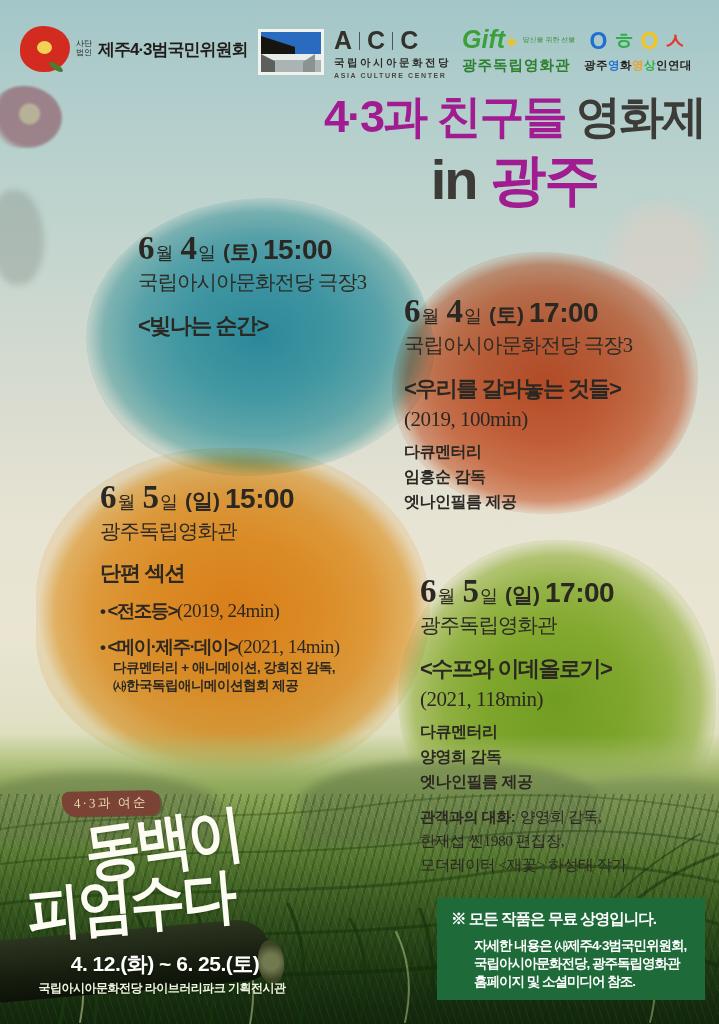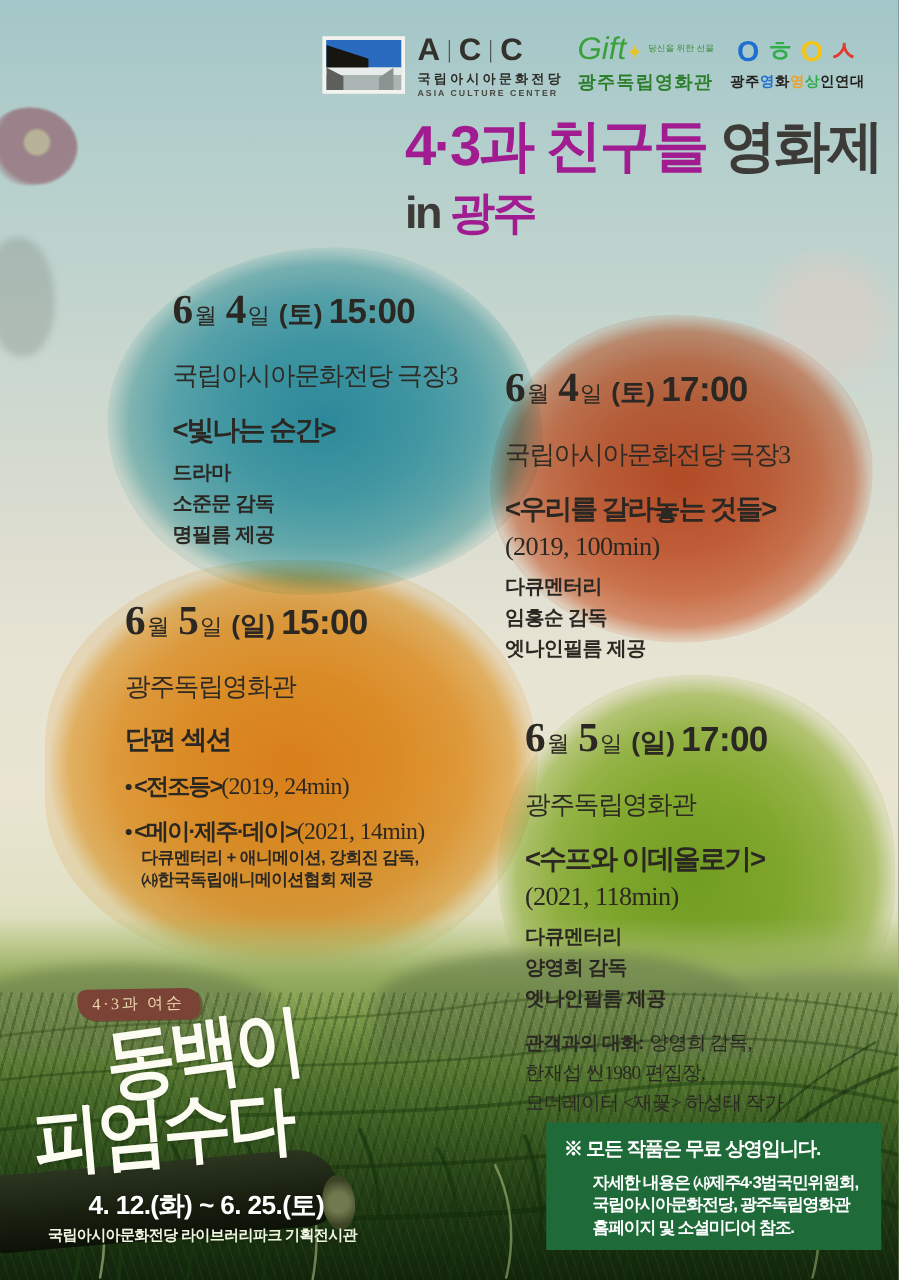--- a/index.html
+++ b/index.html
@@ -38,34 +38,34 @@
   .acc-bot{position:absolute;left:0;top:22px;width:60px;height:18px;
     background:linear-gradient(180deg,#e8ecea 0 35%,#aab4b2 35% 100%);}
   .acc-botl{position:absolute;left:0;top:22px;width:14px;height:18px;background:#5c5f5c;clip-path:polygon(0 0,100% 40%,100% 100%,0 100%);}
   .acc-botr{position:absolute;right:6px;top:22px;width:12px;height:18px;background:#8b9391;clip-path:polygon(100% 0,0 45%,0 100%,100% 100%);}
   .lg-acc-text{left:334px;top:28px;display:block;}
   .acc-letters{display:flex;align-items:center;gap:7px;font-size:25px;font-weight:800;color:#33312c;line-height:1;}
   .acc-sep{width:1px;height:18px;background:#33312c;opacity:.75;}
   .acc-kr{margin-top:3px;font-size:10.5px;font-weight:700;letter-spacing:2.5px;color:#2e2c27;}
   .acc-en{margin-top:2px;font-size:7px;font-weight:700;letter-spacing:1.6px;color:#4a4841;}
   .lg-gift{left:462px;top:27px;display:block;}
-  .gift-word{font-size:25px;font-weight:400;font-style:italic;color:#3aa03a;line-height:1;}
+  .gift-word{font-size:25px;font-weight:700;font-style:italic;color:#3aa03a;line-height:1;}
   .gift-star{color:#e8c22a;font-size:16px;font-style:normal;}
   .gift-tag{display:inline-block;margin-left:4px;font-size:7px;color:#3d8f3d;vertical-align:6px;}
   .gift-name{margin-top:4px;font-size:14.5px;font-weight:800;letter-spacing:1px;color:#2c7f2c;}
   .lg-net{left:584px;top:30px;display:block;text-align:center;}
   .net-mark{display:flex;gap:5px;font-size:23px;font-weight:900;line-height:1;justify-content:center;}
   .net-name{margin-top:5px;font-size:11.5px;font-weight:800;letter-spacing:.5px;color:#23211d;}
   .c-blue{color:#1f6fd0;} .c-green{color:#2fae4a;} .c-yellow{color:#f5c518;} .c-red{color:#e23b2e;}
   .c-orange{color:#f0a023;} .c-dark{color:#23211d;}
 
   
-  .title{position:absolute;right:14px;top:94px;text-align:left;line-height:1;}
+  .title{position:absolute;right:14px;top:94px;text-align:center;line-height:1;}
   .title .l1{font-size:45px;font-weight:800;letter-spacing:-2px;}
-  .title .l2{margin-top:13px;font-size:36px;font-weight:800;letter-spacing:-2px;}
+  .title .l2{margin-top:13px;font-size:56px;font-weight:800;letter-spacing:-2px;}
   .t-accent{color:#a11c90;} .t-dark{color:#3d3b37;}
 
   
   .circle{position:absolute;mix-blend-mode:multiply;}
   .ci-blue{left:86px;top:198px;width:348px;height:278px;border-radius:52% 48% 55% 45%/50% 55% 45% 50%;
     background:radial-gradient(closest-side,#35a0bc 0%,#4fb1c7 45%,#6fc0d0 72%,#9ed4da 90%,rgba(158,212,218,.25) 99%);}
   .ci-orange{left:392px;top:252px;width:306px;height:262px;border-radius:48% 52% 50% 50%/53% 47% 52% 48%;
     background:radial-gradient(closest-side,#d4572f 0%,#dd6b44 45%,#e5825c 72%,#edA387 90%,rgba(237,163,135,.25) 99%);}
   .ci-yellow{left:36px;top:448px;width:394px;height:330px;border-radius:50% 50% 47% 53%/48% 52% 55% 45%;
     background:radial-gradient(closest-side,#ee8d1f 0%,#f09c2e 45%,#f3ab47 72%,#f7c476 90%,rgba(247,196,118,.25) 99%);}
@@ -76,21 +76,21 @@
   .txt{position:absolute;z-index:5;color:#2b2722;}
   .txt-blue{left:138px;top:230px;width:280px;}
   .txt-orange{left:404px;top:293px;width:296px;}
   .txt-yellow{left:100px;top:479px;width:306px;}
   .txt-green{left:420px;top:573px;width:286px;}
   .dateline{white-space:nowrap;}
   .dnum{font-family:"Liberation Serif",serif;font-size:33px;font-weight:700;}
   .dunit{font-family:"Liberation Serif",serif;font-size:18px;margin:0 7px 0 1px;}
   .dwd{font-size:21px;font-weight:800;margin-right:5px;}
   .dtime{font-size:28px;font-weight:800;letter-spacing:-.5px;}
-  .venue{margin-top:19px;font-family:"Liberation Serif",serif;font-size:20.5px;letter-spacing:-1px;color:#2e2a24;}
+  .venue{margin-top:1px;font-family:"Liberation Serif",serif;font-size:20.5px;letter-spacing:-1px;color:#2e2a24;}
   .film{margin-top:15px;font-size:22px;font-weight:800;letter-spacing:-1.5px;}
   .meta{margin-top:3px;font-family:"Liberation Serif",serif;font-size:21px;letter-spacing:-.5px;}
   .details{margin-top:8px;}
   .dline{font-size:16px;font-weight:700;line-height:1.55;letter-spacing:-.5px;}
   .section-label{margin-top:14px;font-size:21px;font-weight:800;letter-spacing:-1px;}
   .item{margin-top:11px;}
   .item-head{letter-spacing:-.5px;}
   .item-bullet{font-size:17px;font-weight:800;margin-right:2px;}
   .item-title{font-size:18.5px;font-weight:800;letter-spacing:-1.5px;}
   .item-meta{font-family:"Liberation Serif",serif;font-size:19px;}
@@ -187,20 +187,29 @@
         <path d="M250,290 C258,248 250,215 240,195" stroke="rgba(220,233,168,.45)" stroke-width="2"></path>
         <path d="M405,288 C414,250 406,218 396,198" stroke="rgba(207,224,154,.45)" stroke-width="2"></path>
         <path d="M650,288 C660,252 652,222 642,202" stroke="rgba(207,224,154,.4)" stroke-width="2"></path>
       </g>
     </svg>
     <div class="log"></div>
     <div class="log-end"></div>
   </div>
 
   <header class="logo-bar">
+    <div class="logo lg-jeju">
+      <div class="camellia">
+        <div class="bloom"></div>
+          <div class="core"></div>
+          <div class="leaf"></div>
+      </div>
+      <div class="jeju-assoc">사단법인</div>
+      <div class="jeju-name">제주4·3범국민위원회</div>
+    </div>
 
     <div class="logo lg-acc-icon" style="position:absolute;">
       <div class="acc-top"></div>
         <div class="acc-blk"></div>
       <div class="acc-bot"></div>
         <div class="acc-botl"></div>
         <div class="acc-botr"></div>
     </div>
     <div class="logo lg-acc-text" style="position:absolute;">
       <div class="acc-letters">
@@ -242,25 +251,20 @@
       <span class="t-dark">in </span><span class="t-accent">광주</span>
     </div>
   </div>
 
   <section class="txt txt-blue">
     <div class="dateline">
       <span class="dnum">6</span><span class="dunit">월</span><span class="dnum">4</span><span class="dunit">일</span><span class="dwd">(토)</span><span class="dtime">15:00</span>
     </div>
     <div class="venue">국립아시아문화전당 극장3</div>
     <div class="film">&lt;빛나는 순간&gt;</div>
-    <div class="details">
-      <div class="dline">드라마</div>
-      <div class="dline">소준문 감독</div>
-      <div class="dline">명필름 제공</div>
-    </div>
   </section>
 
   <section class="txt txt-orange">
     <div class="dateline">
       <span class="dnum">6</span><span class="dunit">월</span><span class="dnum">4</span><span class="dunit">일</span><span class="dwd">(토)</span><span class="dtime">17:00</span>
     </div>
     <div class="venue">국립아시아문화전당 극장3</div>
     <div class="film">&lt;우리를 갈라놓는 것들&gt;</div>
     <div class="meta">(2019, 100min)</div>
     <div class="details">

